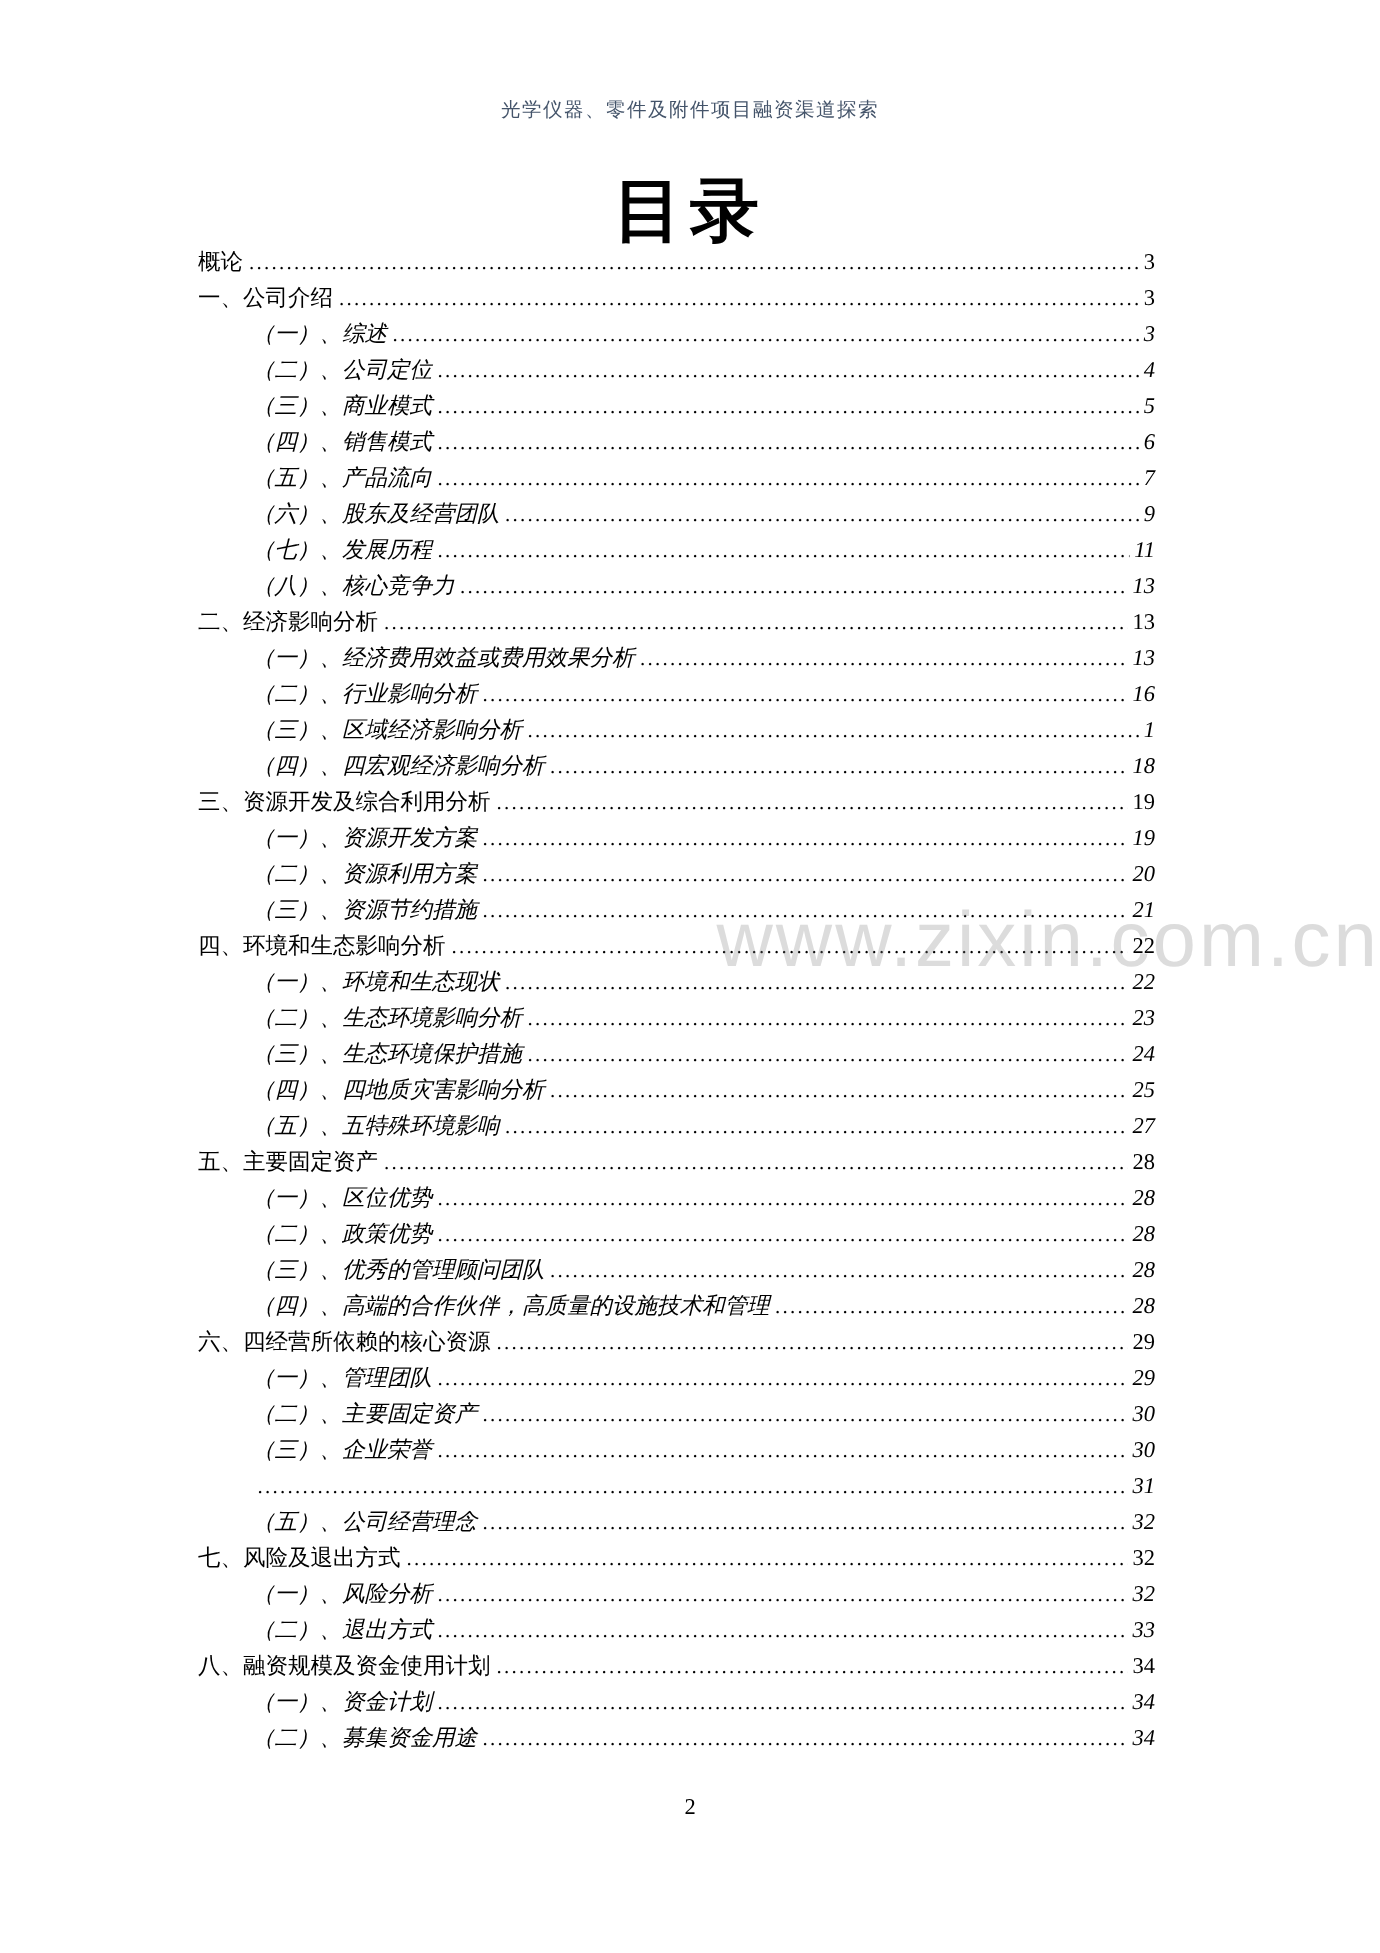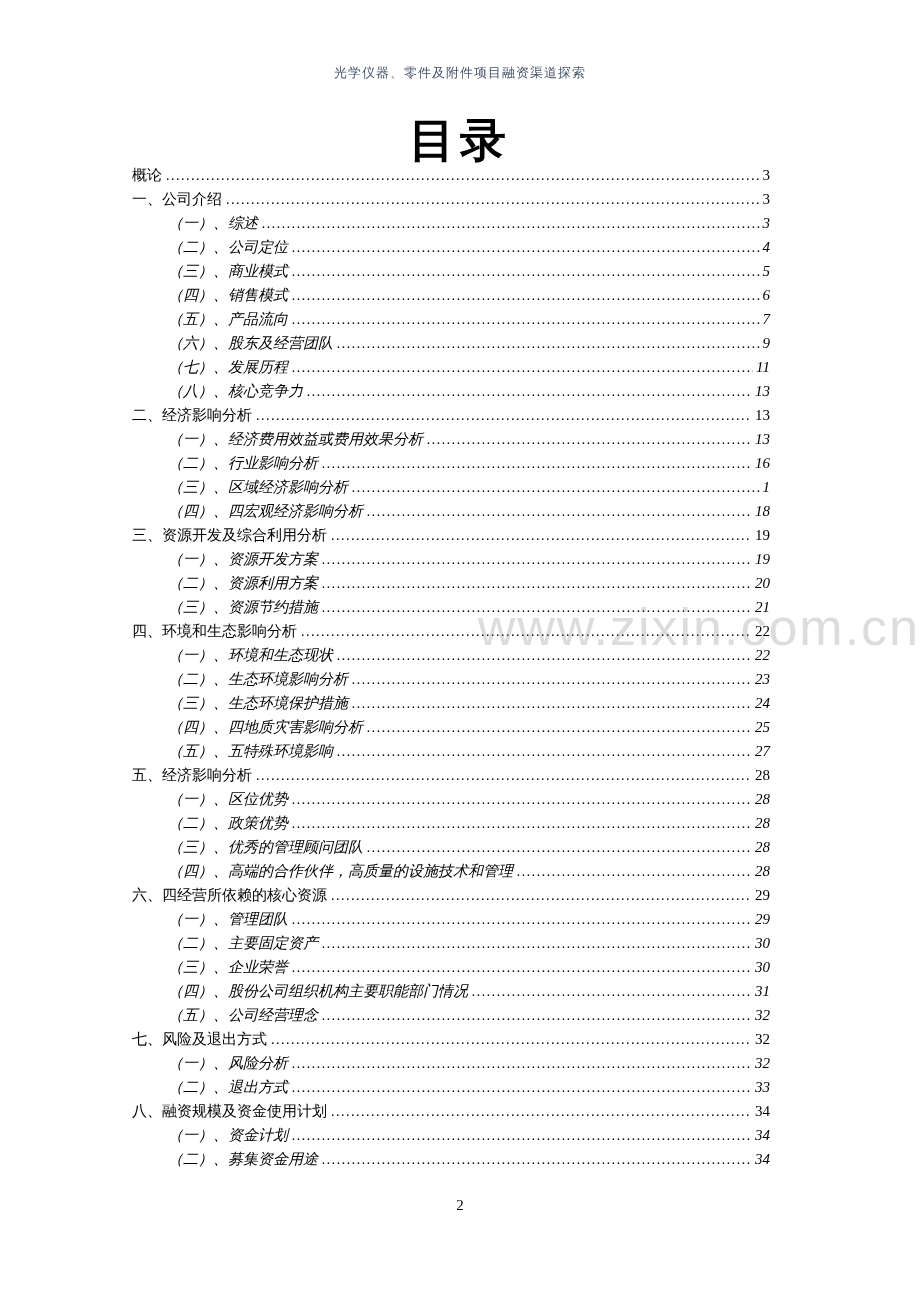--- a/index.html
+++ b/index.html
@@ -241,21 +241,21 @@
     <span class="toc-page">25</span>
   </div>
 
   <div class="toc-line level-1">
     <span class="toc-label">（五）、五特殊环境影响</span>
     <span class="toc-leader"></span>
     <span class="toc-page">27</span>
   </div>
 
   <div class="toc-line level-0">
-    <span class="toc-label">五、经济影响分析</span>
+    <span class="toc-label">五、主要固定资产</span>
     <span class="toc-leader"></span>
     <span class="toc-page">28</span>
   </div>
 
   <div class="toc-line level-1">
     <span class="toc-label">（一）、区位优势</span>
     <span class="toc-leader"></span>
     <span class="toc-page">28</span>
   </div>
 
@@ -295,21 +295,20 @@
     <span class="toc-page">30</span>
   </div>
 
   <div class="toc-line level-1">
     <span class="toc-label">（三）、企业荣誉</span>
     <span class="toc-leader"></span>
     <span class="toc-page">30</span>
   </div>
 
   <div class="toc-line level-1">
-    <span class="toc-label">（四）、股份公司组织机构主要职能部门情况</span>
     <span class="toc-leader"></span>
     <span class="toc-page">31</span>
   </div>
 
   <div class="toc-line level-1">
     <span class="toc-label">（五）、公司经营理念</span>
     <span class="toc-leader"></span>
     <span class="toc-page">32</span>
   </div>
 

